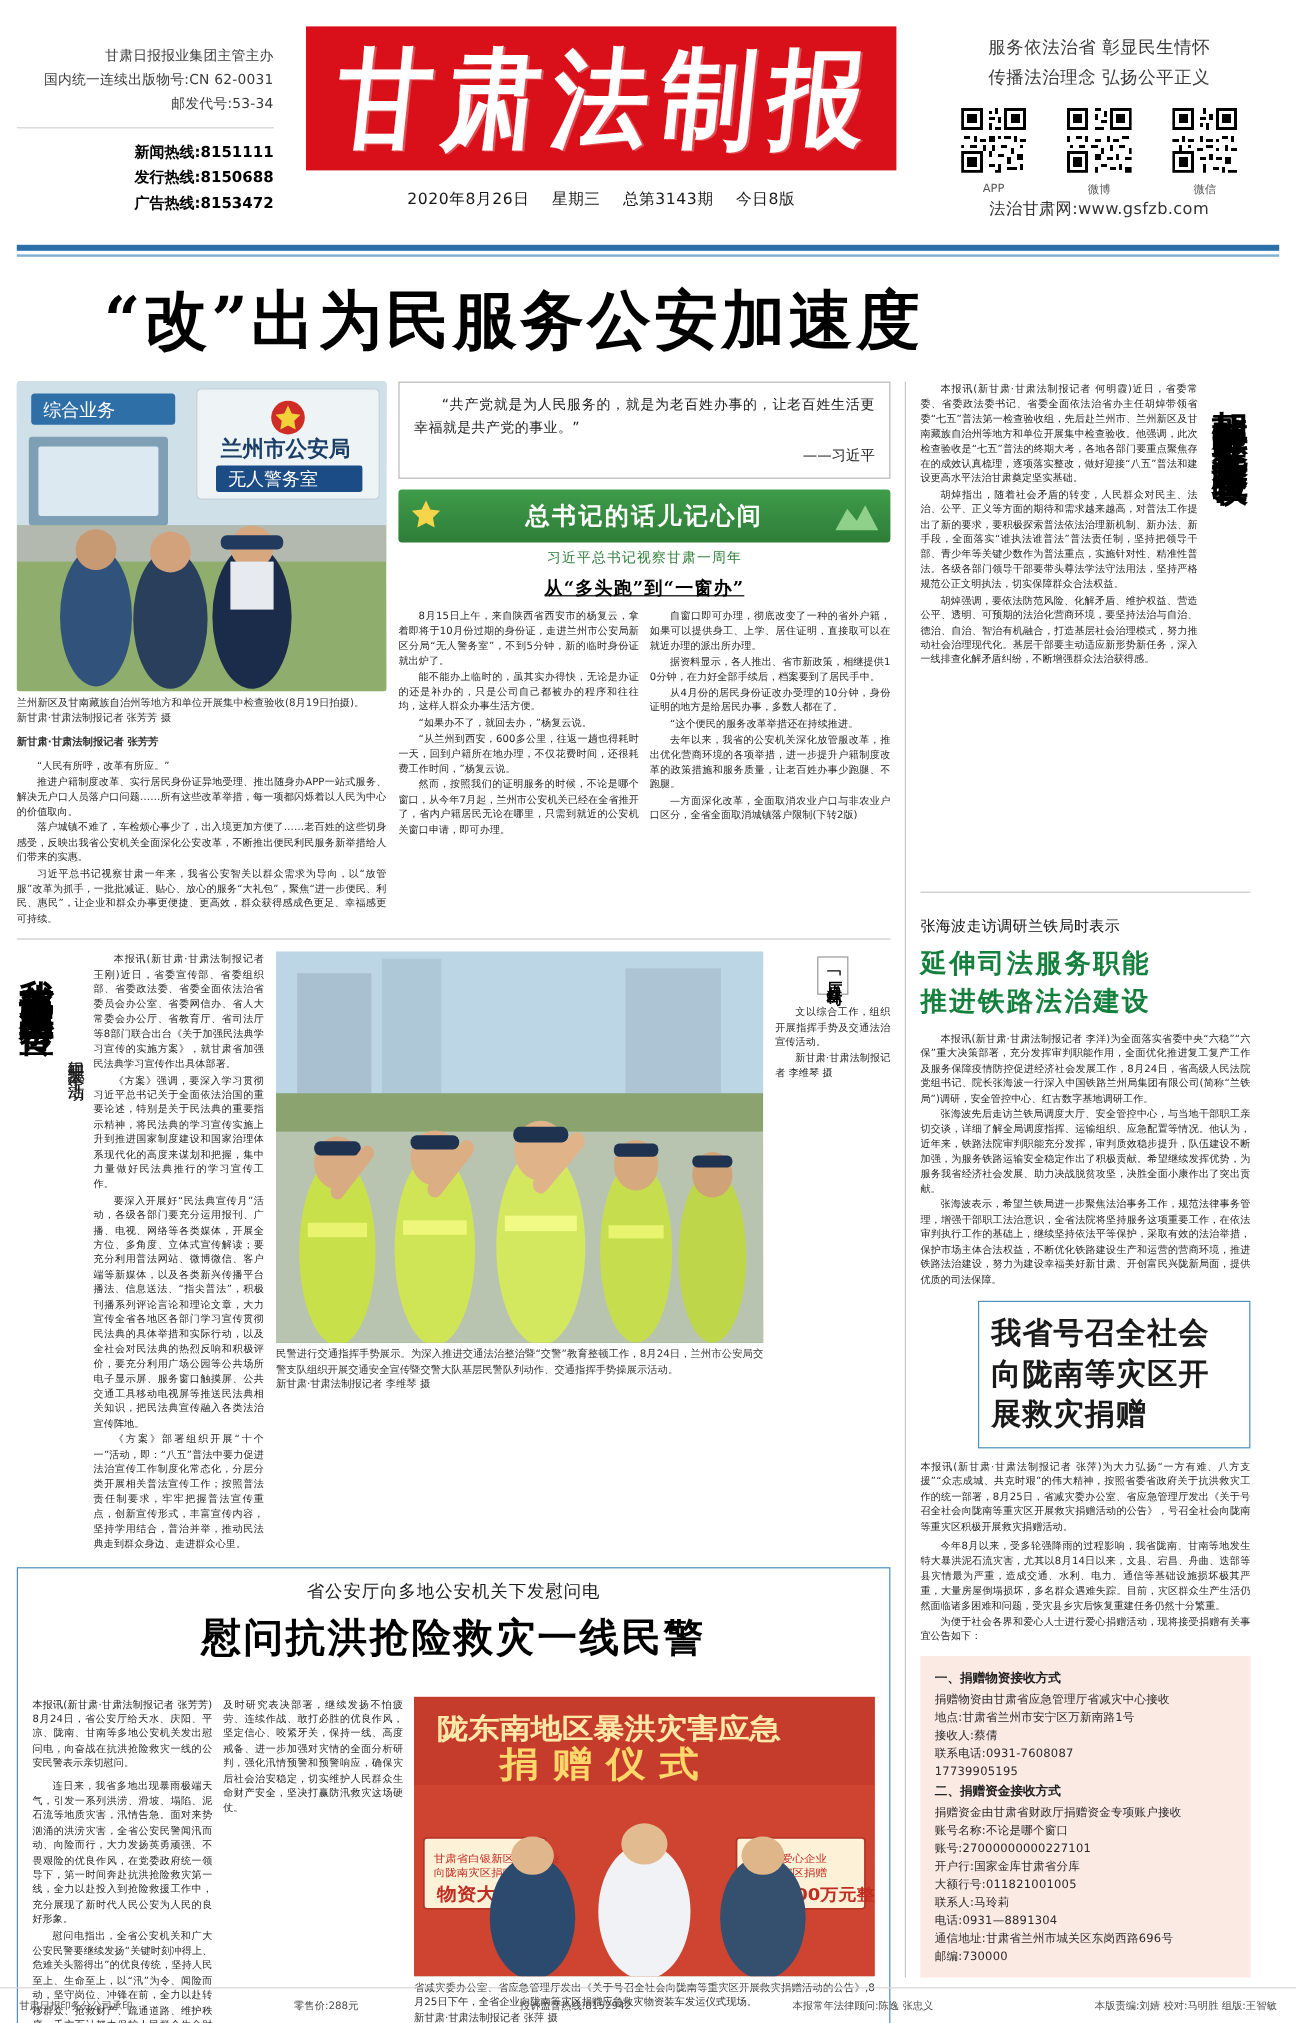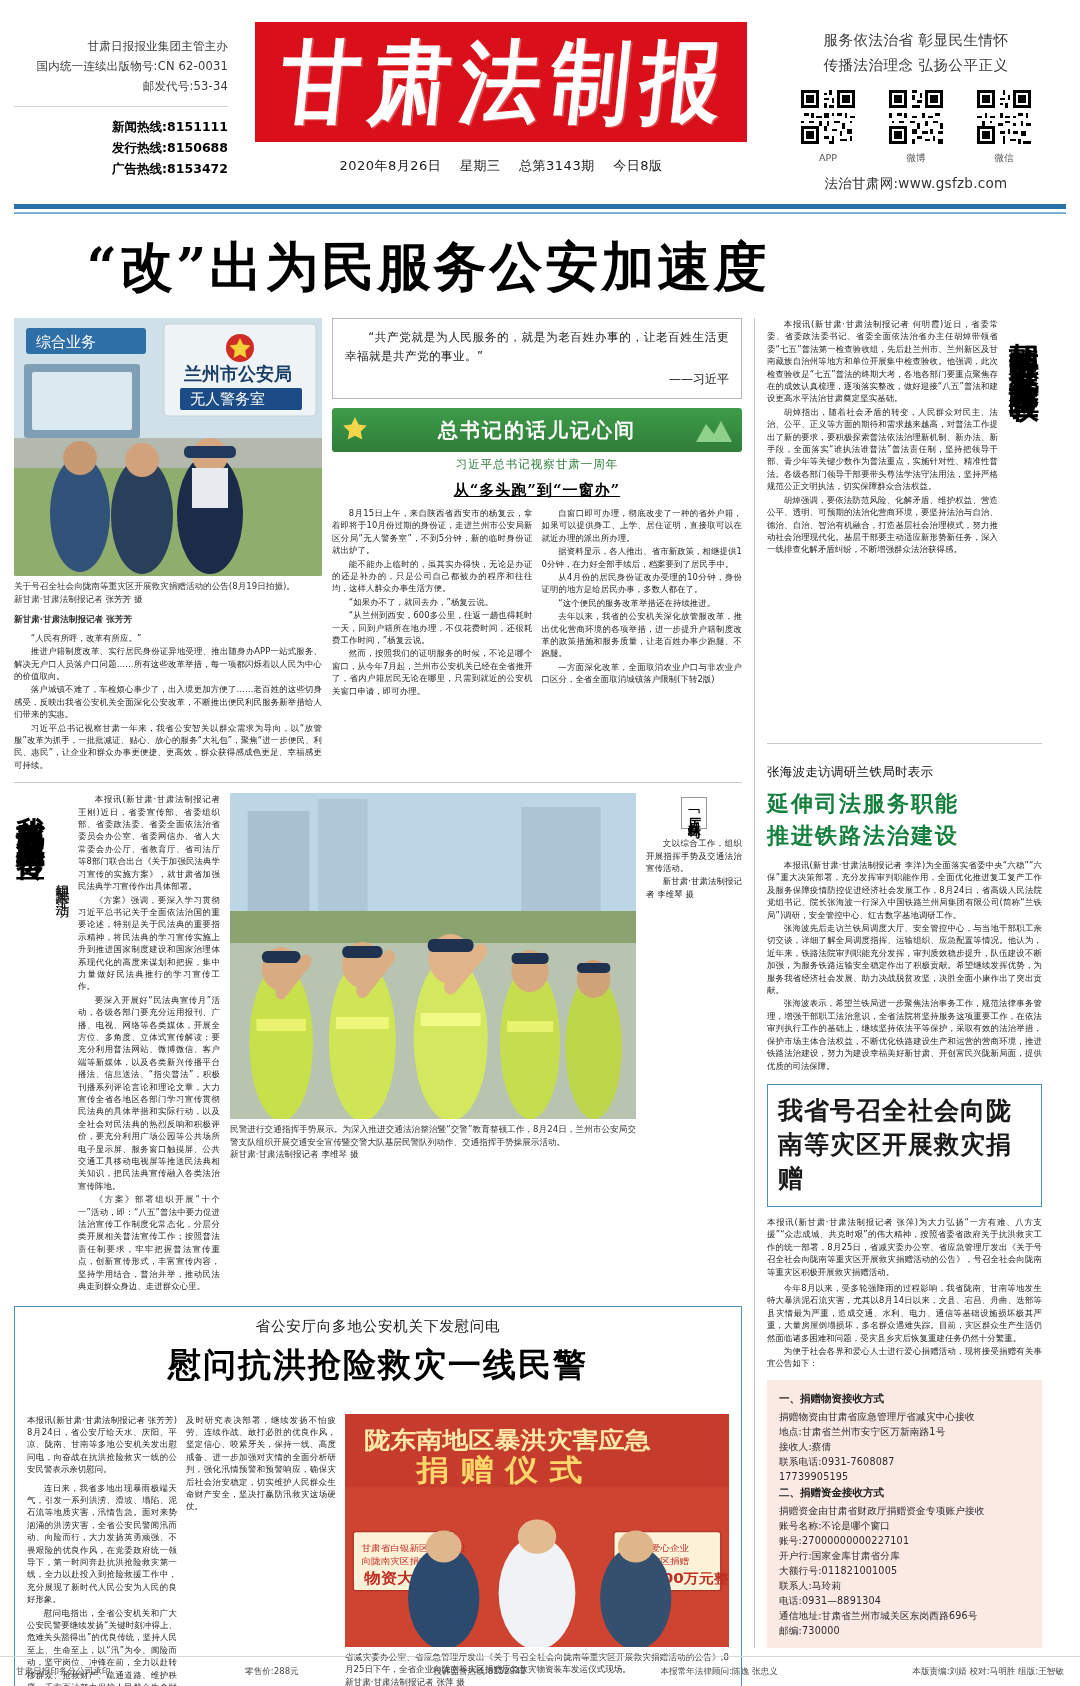--- a/index.html
+++ b/index.html
@@ -34,21 +34,21 @@
   }
   .dateline { margin-top: 15px; font-size: 13px; color: #1a1a1a; letter-spacing: .5px; }
   .dateline span { margin: 0 7px; }
 
   .mh-right { width: 300px; padding-top: 6px; text-align: center; }
   .mh-right .slogan { font-size: 14.5px; color: #3a3a3a; line-height: 25px; letter-spacing: .5px; }
   .qr-row { display: flex; justify-content: center; gap: 34px; margin-top: 12px; }
   .qr-item { text-align: center; }
   .qr-box { width: 54px; height: 54px; }
   .qr-cap { font-size: 9.5px; color: #555; margin-top: 4px; }
-  .mh-right .site { font-size: 13.5px; color: #333; margin-top: 10px; letter-spacing: .3px; }
+  .mh-right .site { font-size: 13.5px; color: #333; letter-spacing: .3px; }
 
   
   .rule-blue-thick { height: 5px; background: #2b6fa8; margin: 4px 14px 0 14px; }
   .rule-blue-thin { height: 2px; background: #7fb0d2; margin: 3px 14px 0 14px; }
 
   
   .body-wrap { position: relative; padding: 0 14px; }
 
   .headline-main {
     text-align: center;
@@ -359,21 +359,21 @@
                 <circle cx="66" cy="140" r="17" fill="#c79a73"></circle>
                 <ellipse cx="128" cy="198" rx="31" ry="58" fill="#2a3f5c"></ellipse>
                 <circle cx="128" cy="142" r="17" fill="#d2a27c"></circle>
                 <ellipse cx="196" cy="196" rx="33" ry="60" fill="#1b2c4a"></ellipse>
                 <circle cx="196" cy="138" r="18" fill="#d7a77f"></circle>
                 <rect x="178" y="150" width="36" height="40" fill="#e7eaef"></rect>
                 <rect x="170" y="128" width="52" height="12" rx="5" fill="#223a5e"></rect>
               </svg>
             </div>
             <div class="cap">
-                <p>关于号召全社会向陇南等重灾区开展救灾捐赠活动的公告(8月19日拍摄)。</p>
+                <p>兰州新区及甘南藏族自治州等地方和单位开展集中检查验收(8月19日拍摄)。</p>
                 <p>新甘肃·甘肃法制报记者 张芳芳 摄</p>
               </div>
             <div class="cap" style="margin-top:8px;font-weight:600;">新甘肃·甘肃法制报记者 张芳芳</div>
             <div class="tx tx-sm" style="margin-top:6px;">
                 <p>“人民有所呼，改革有所应。”</p>
                 <p>推进户籍制度改革、实行居民身份证异地受理、推出随身办APP一站式服务、解决无户口人员落户口问题……所有这些改革举措，每一项都闪烁着以人民为中心的价值取向。</p>
                 <p>落户城镇不难了，车检烦心事少了，出入境更加方便了……老百姓的这些切身感受，反映出我省公安机关全面深化公安改革，不断推出便民利民服务新举措给人们带来的实惠。</p>
                 <p>习近平总书记视察甘肃一年来，我省公安智关以群众需求为导向，以“放管服”改革为抓手，一批批减证、贴心、放心的服务“大礼包”，聚焦“进一步便民、利民、惠民”，让企业和群众办事更便捷、更高效，群众获得感成色更足、幸福感更可持续。</p>
               </div>
           </div>
@@ -552,21 +552,21 @@
           <div class="rc-sub">张海波走访调研兰铁局时表示</div>
           <div class="rc-head2" style="white-space:pre-line;">延伸司法服务职能
 推进铁路法治建设</div>
           <div class="tx tx-sm" style="margin-top:8px;">
               <p>本报讯(新甘肃·甘肃法制报记者 李洋)为全面落实省委中央“六稳”“六保”重大决策部署，充分发挥审判职能作用，全面优化推进复工复产工作及服务保障疫情防控促进经济社会发展工作，8月24日，省高级人民法院党组书记、院长张海波一行深入中国铁路兰州局集团有限公司(简称“兰铁局”)调研，安全管控中心、红古数字基地调研工作。</p>
               <p>张海波先后走访兰铁局调度大厅、安全管控中心，与当地干部职工亲切交谈，详细了解全局调度指挥、运输组织、应急配置等情况。他认为，近年来，铁路法院审判职能充分发挥，审判质效稳步提升，队伍建设不断加强，为服务铁路运输安全稳定作出了积极贡献。希望继续发挥优势，为服务我省经济社会发展、助力决战脱贫攻坚，决胜全面小康作出了突出贡献。</p>
               <p>张海波表示，希望兰铁局进一步聚焦法治事务工作，规范法律事务管理，增强干部职工法治意识，全省法院将坚持服务这项重要工作，在依法审判执行工作的基础上，继续坚持依法平等保护，采取有效的法治举措，保护市场主体合法权益，不断优化铁路建设生产和运营的营商环境，推进铁路法治建设，努力为建设幸福美好新甘肃、开创富民兴陇新局面，提供优质的司法保障。</p>
             </div>
         </div>
 
-        <div class="box-blue2" style="margin-top:12px;">
+        <div class="box-blue2" style="margin-top:12px;margin-left:48px;">
           <div class="bighead3">我省号召全社会向陇南等灾区开展救灾捐赠</div>
         </div>
 
         <div class="tx tx-sm" style="margin-top:9px;">本报讯(新甘肃·甘肃法制报记者 张萍)为大力弘扬“一方有难、八方支援”“众志成城、共克时艰”的伟大精神，按照省委省政府关于抗洪救灾工作的统一部署，8月25日，省减灾委办公室、省应急管理厅发出《关于号召全社会向陇南等重灾区开展救灾捐赠活动的公告》，号召全社会向陇南等重灾区积极开展救灾捐赠活动。</div>
         <div class="tx tx-sm" style="margin-top:4px;">
             <p>今年8月以来，受多轮强降雨的过程影响，我省陇南、甘南等地发生特大暴洪泥石流灾害，尤其以8月14日以来，文县、宕昌、舟曲、迭部等县灾情最为严重，造成交通、水利、电力、通信等基础设施损坏极其严重，大量房屋倒塌损坏，多名群众遇难失踪。目前，灾区群众生产生活仍然面临诸多困难和问题，受灾县乡灾后恢复重建任务仍然十分繁重。</p>
             <p>为便于社会各界和爱心人士进行爱心捐赠活动，现将接受捐赠有关事宜公告如下：</p>
           </div>
 
         <div class="info-box">

